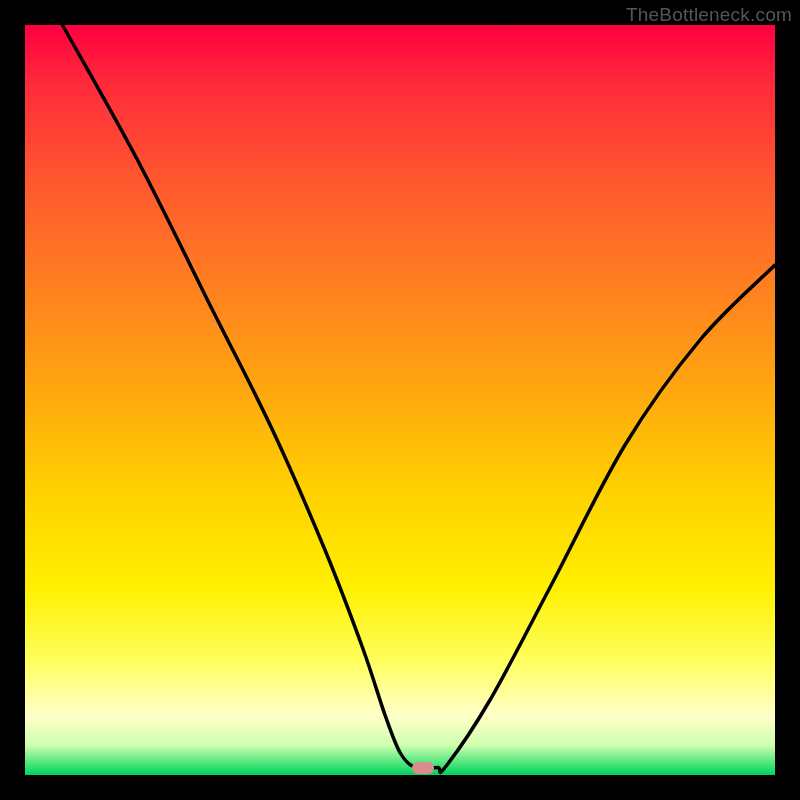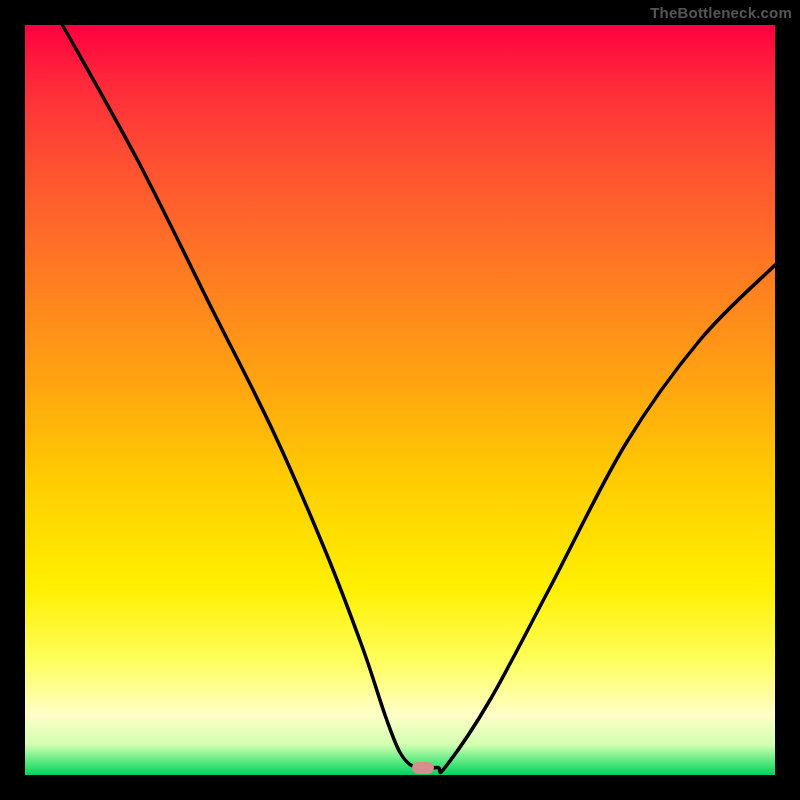--- a/index.html
+++ b/index.html
@@ -37,22 +37,22 @@
       #d0ffb0 96%,
       #30e070 99%,
       #00d060 100%
     );
   }
   .watermark {
     position: absolute;
     top: 4px;
     right: 8px;
     color: #555;
-    font-size: 15px;
-    font-weight: 700;
+    font-size: 19px;
+    font-weight: 400;
     letter-spacing: 0.2px;
     z-index: 5;
     user-select: none;
   }
   svg.curve {
     position: absolute;
     left: 0;
     top: 0;
     width: 750px;
     height: 750px;

